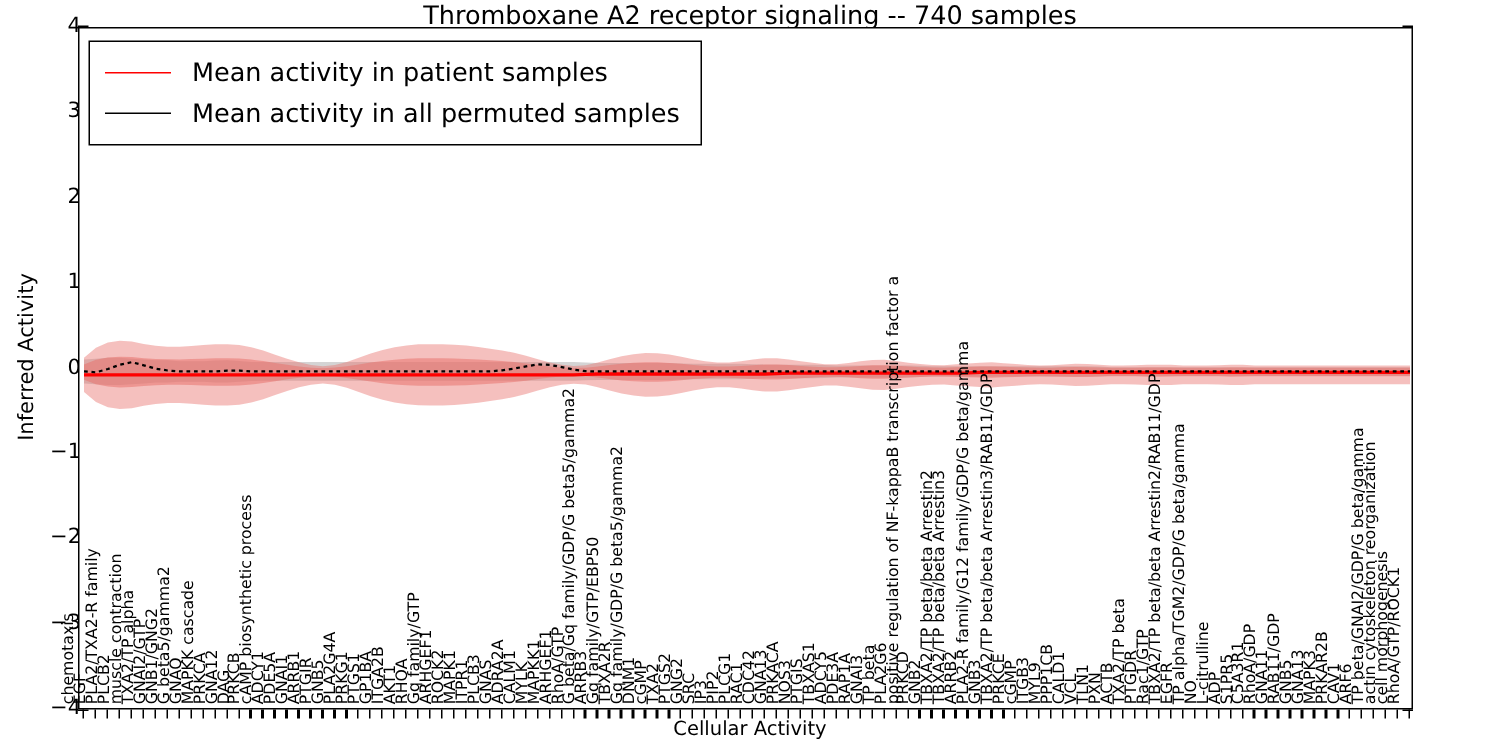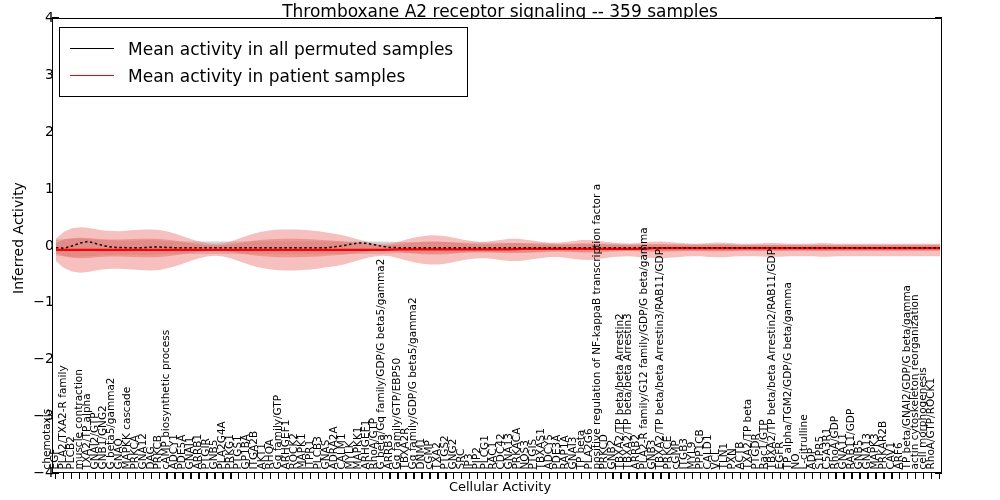--- a/index.html
+++ b/index.html
@@ -49,21 +49,21 @@
            z-index:5;pointer-events:none;}
   .xl{position:absolute;bottom:4px;font-size:10.5px;color:#000;
       white-space:nowrap;transform-origin:left bottom;
       transform:rotate(-90deg);line-height:1;}
 </style>
 </head>
 <body>
 
 <div id="stage">
 
-  <div class="title">Thromboxane A2 receptor signaling -- 359 samples</div>
+  <div class="title">Thromboxane A2 receptor signaling -- 740 samples</div>
 
   <div class="ylabel">Inferred Activity</div>
 
   <div class="xlabel">Cellular Activity</div>
 
   <div id="yticks">
       <div class="ytick" style="top: 18px;">4</div>
       <div class="ytickmark" style="top: 17.4px;"></div>
       <div class="ytickmark r" style="top: 17.4px;"></div>
       <div class="ytick" style="top: 74.875px;">3</div>
@@ -212,26 +212,26 @@
       <span class="xl" style="left: 843.18px;">CAV1</span>
       <span class="xl" style="left: 851.144px;">ARF6</span>
       <span class="xl" style="left: 859.108px;">TP beta/GNAI2/GDP/G beta/gamma</span>
       <span class="xl" style="left: 867.072px;">actin cytoskeleton reorganization</span>
       <span class="xl" style="left: 875.036px;">cell morphogenesis</span>
       <span class="xl" style="left: 883px;">RhoA/GTP/ROCK1</span>
     </div>
 
   <div class="legend">
     <div class="legrow">
+      <span class="legline red"></span>
+      <span class="legtxt">Mean activity in patient samples</span>
+    </div>
+    <div class="legrow">
       <span class="legline"></span>
       <span class="legtxt">Mean activity in all permuted samples</span>
-    </div>
-    <div class="legrow">
-      <span class="legline red"></span>
-      <span class="legtxt">Mean activity in patient samples</span>
     </div>
   </div>
 
 <div class="xtickmark" style="left: 55px;"></div>
     <div class="xtickmark" style="left: 62.964px;"></div>
     <div class="xtickmark" style="left: 70.9279px;"></div>
     <div class="xtickmark" style="left: 78.8919px;"></div>
     <div class="xtickmark" style="left: 86.8559px;"></div>
     <div class="xtickmark" style="left: 94.8198px;"></div>
     <div class="xtickmark" style="left: 102.784px;"></div>

